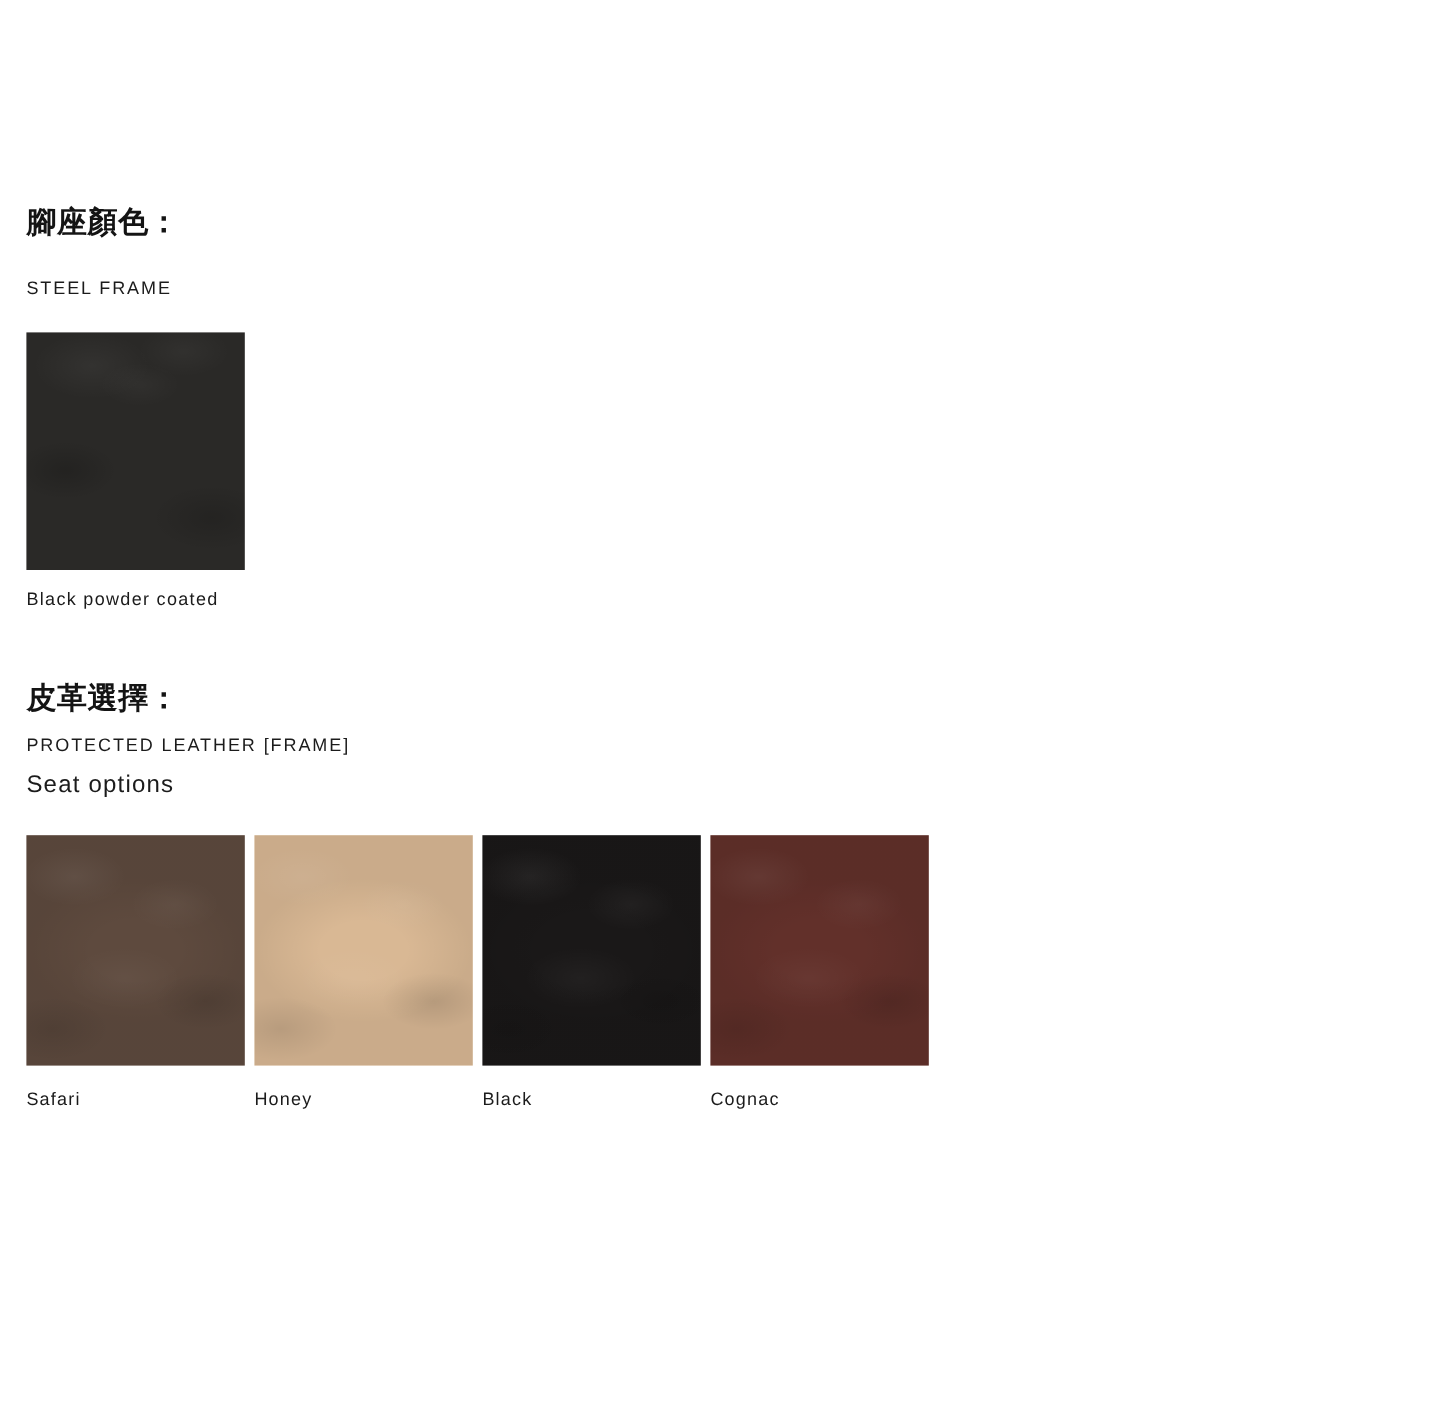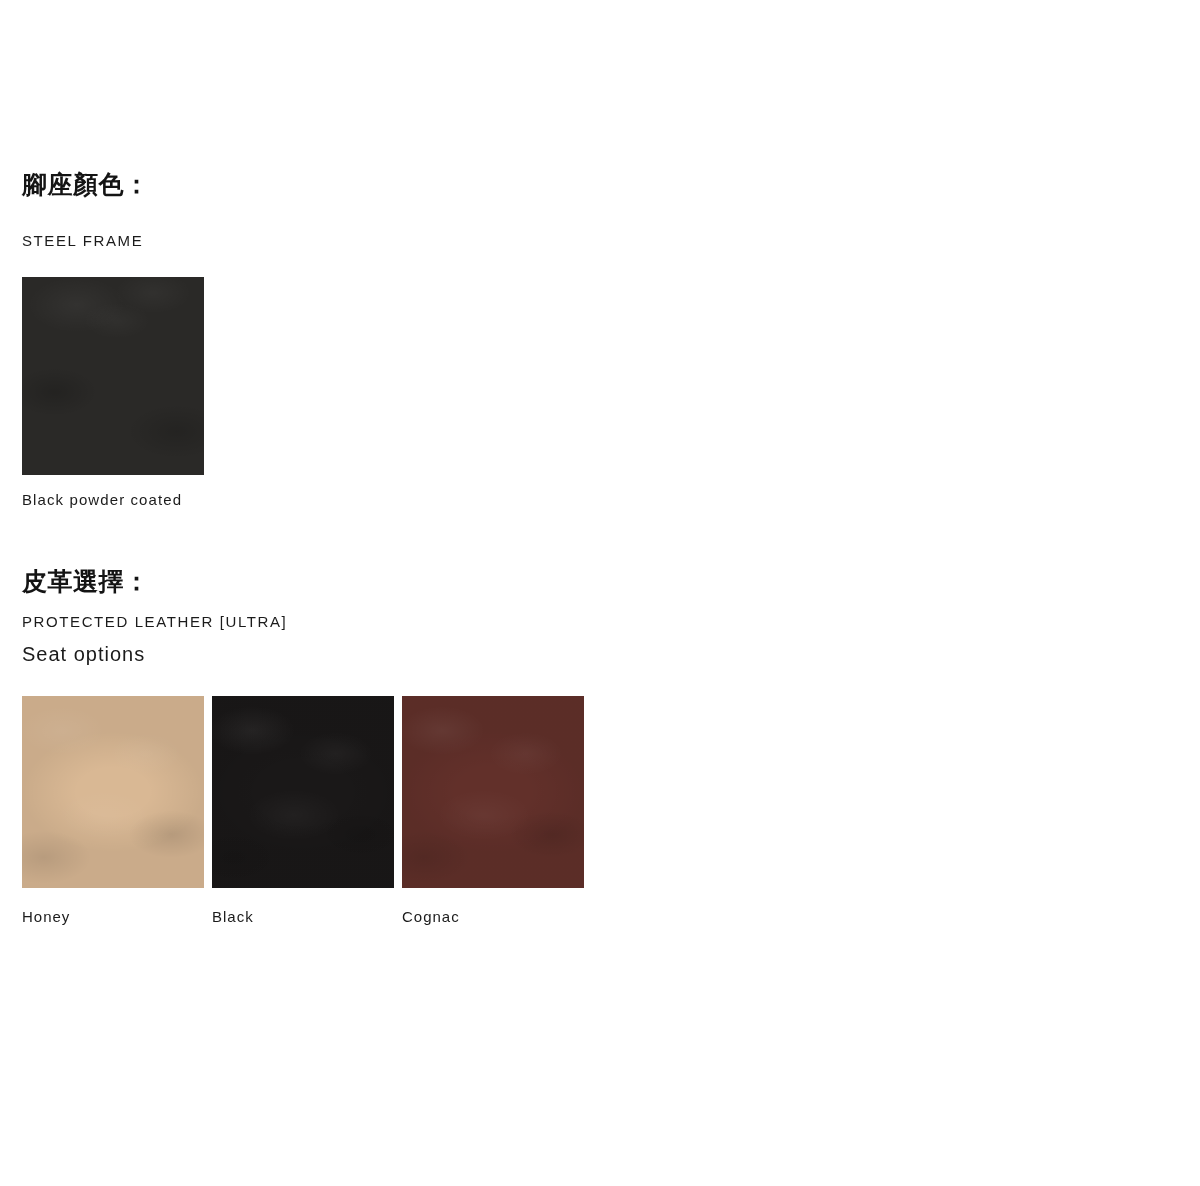--- a/index.html
+++ b/index.html
@@ -142,26 +142,30 @@
   <div class="latin-heading" id="frame-title-latin">STEEL FRAME</div>
 
   <div class="frame-block">
     <div class="frame-chip" style="background-color: rgb(42, 41, 39);"></div>
   </div>
 
   <div class="frame-caption">Black powder coated</div>
 
   <div class="cjk-heading" id="leather-title-cjk">皮革選擇：</div>
 
-  <div class="latin-heading" id="leather-title-latin">PROTECTED LEATHER [ULTRA]</div>
+  <div class="latin-heading" id="leather-title-latin">PROTECTED LEATHER [FRAME]</div>
 
   <div class="sub-heading" id="leather-subtitle">Seat options</div>
 
   <div class="swatch-row">
 
+    <div class="swatch-cell">
+      <div class="swatch-chip" style="background-color: rgb(94, 74, 62);"></div>
+      <div class="swatch-label">Safari</div>
+    </div>
 
 
     <div class="swatch-cell">
       <div class="swatch-chip" style="background-color: rgb(217, 184, 148);"></div>
       <div class="swatch-label">Honey</div>
     </div>
 
 
     <div class="swatch-cell">
       <div class="swatch-chip" style="background-color: rgb(26, 24, 24);"></div>

